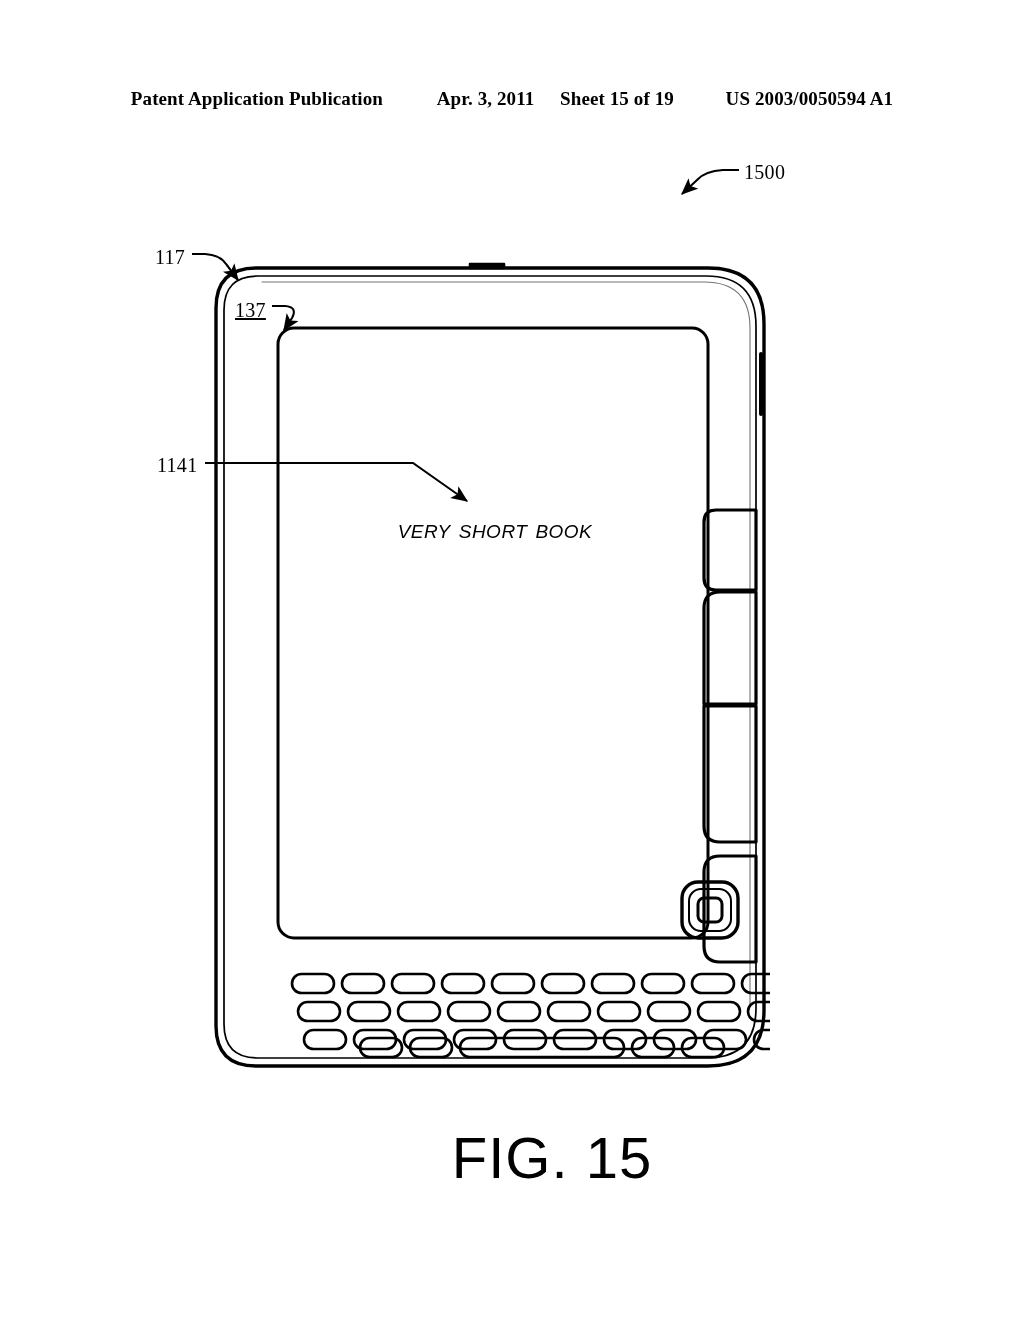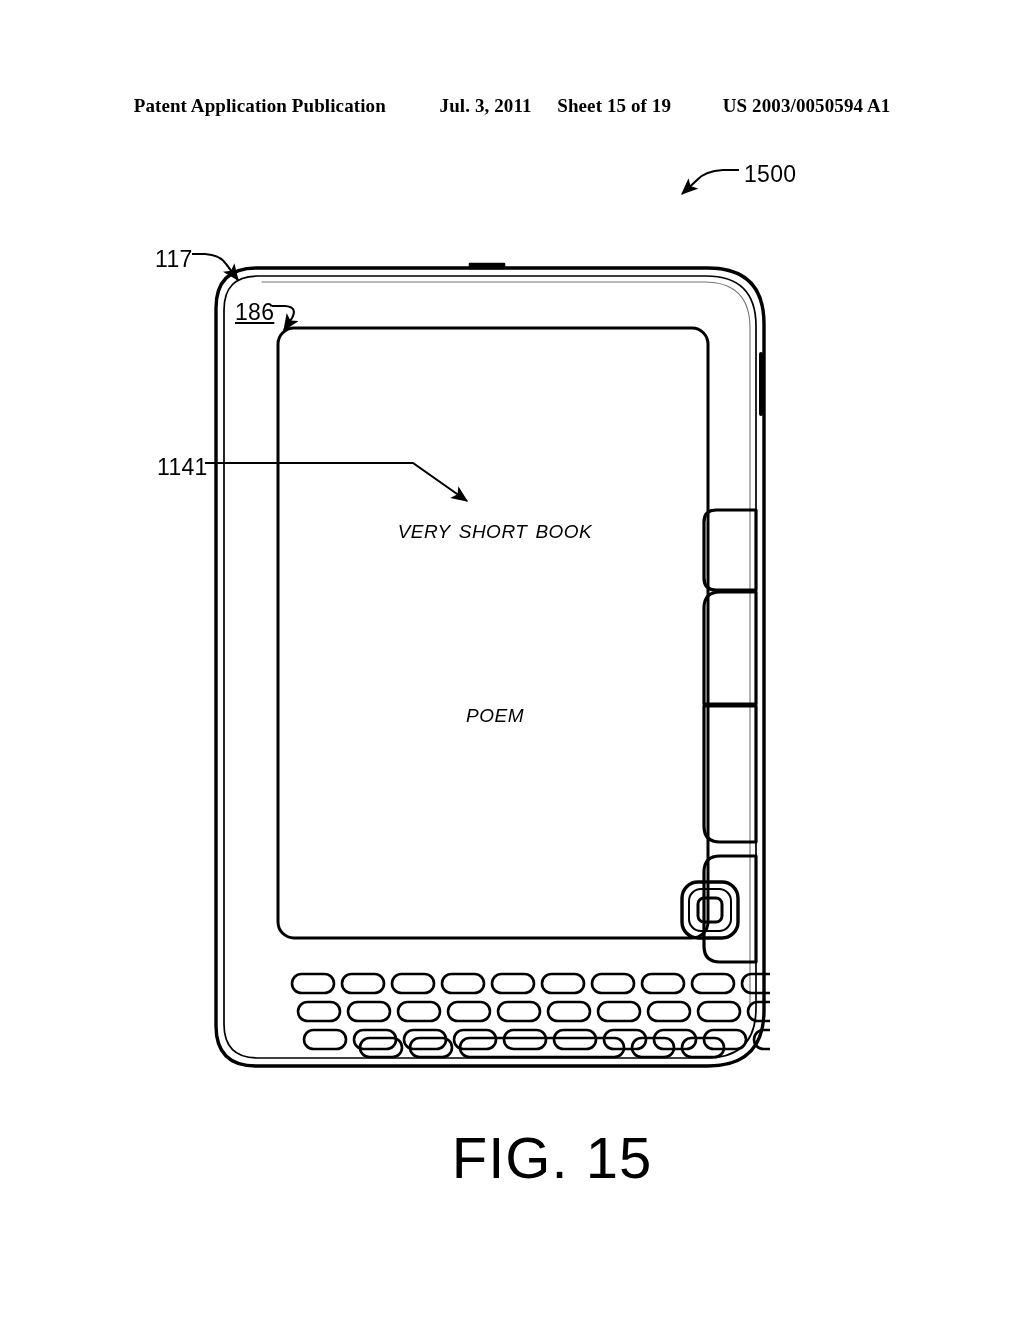--- a/index.html
+++ b/index.html
@@ -22,43 +22,43 @@
     top: 88px;
     left: 0;
     width: 1024px;
     text-align: center;
     font-family: "Liberation Serif", serif;
     font-weight: bold;
     font-size: 19px;
     letter-spacing: 0.1px;
     white-space: nowrap;
   }
-  #patent-header span { display: inline-block; margin-top: 7px; }
+  #patent-header span { display: inline-block; }
   .hdr-gap-1 { width: 44px; }
   .hdr-gap-2 { width: 16px; }
   .hdr-gap-3 { width: 42px; }
 
   
   #figure-caption {
     position: absolute;
     top: 1124px;
     left: 0;
     width: 1024px;
     text-align: center;
     font-size: 58px;
     letter-spacing: 1px;
     font-family: "Liberation Sans", sans-serif;
     margin-left: 40px;
   }
 
   
   .ref-num {
     position: absolute;
-    font-family: Liberation Sans, sans-serif;
-    font-size: 23px;
+    font-family: Liberation Serif, serif;
+    font-size: 20px;
     letter-spacing: 0.3px;
     white-space: nowrap;
   }
   #ref-1500 { top: 161px; left: 744px; }
   #ref-102  { top: 246px; left: 155px; }
   #ref-104  { top: 299px; left: 235px; text-decoration: underline; }
   #ref-1502 { top: 454px; left: 157px; }
 
   
   #leader-lines {
@@ -114,30 +114,30 @@
   #sc-item-0 { top: 180px; }
   #sc-item-1 { top: 272px; }
   #sc-item-2 { top: 364px; }
 </style>
 </head>
 <body>
 
 <div id="patent-header">
   <span>Patent Application Publication</span>
   <span class="hdr-gap-1"></span>
-  <span>Jul. 3, 2011</span>
+  <span>Apr. 3, 2011</span>
   <span class="hdr-gap-2"></span>
   <span>Sheet 15 of 19</span>
   <span class="hdr-gap-3"></span>
   <span>US 2003/0050594 A1</span>
 </div>
 
 <div class="ref-num" id="ref-1500">1500</div>
 <div class="ref-num" id="ref-102">117</div>
-<div class="ref-num" id="ref-104">186</div>
+<div class="ref-num" id="ref-104">137</div>
 <div class="ref-num" id="ref-1502">1141</div>
 
 <div id="device">
   <svg id="device-svg" width="562" height="810" viewBox="0 0 562 810" xmlns="http://www.w3.org/2000/svg">
     <g fill="none" stroke="#000000" stroke-linejoin="round" stroke-linecap="round">
 
       <path d="M 48 6 L 500 6 Q 556 6 556 62 L 556 748 Q 556 804 500 804 L 48 804 Q 8 804 8 764 L 8 46 Q 8 6 48 6 Z" stroke-width="3.4"></path>
 
       <path d="M 50 14 L 498 14 Q 548 14 548 64 L 548 746 Q 548 796 498 796 L 50 796 Q 16 796 16 762 L 16 48 Q 16 14 50 14 Z" stroke-width="1.7"></path>
 
@@ -211,21 +211,20 @@
     <rect x="360" y="1038" width="42" height="19" rx="9.5" ry="9.5"></rect>
     <rect x="410" y="1038" width="42" height="19" rx="9.5" ry="9.5"></rect>
     <rect x="460" y="1038" width="164" height="19" rx="9.5" ry="9.5"></rect>
     <rect x="632" y="1038" width="42" height="19" rx="9.5" ry="9.5"></rect>
     <rect x="682" y="1038" width="42" height="19" rx="9.5" ry="9.5"></rect>
   </g>
 </svg>
 
 <div id="screen-content">
   <div class="sc-item" id="sc-item-0">Very Short Book</div>
-  <div class="sc-item" id="sc-item-2">Poem</div>
 </div>
 
 <svg id="leader-lines" viewBox="0 0 1024 1320" xmlns="http://www.w3.org/2000/svg">
   <defs>
     <marker id="arrowhead" markerWidth="9" markerHeight="9" refX="7.4" refY="3.4" orient="auto" markerUnits="strokeWidth">
       <path d="M 0 0 L 8 3.4 L 0 6.8 L 1.9 3.4 Z" fill="#000000"></path>
     </marker>
   </defs>
   <g fill="none" stroke="#000000" stroke-width="2.1">
 

